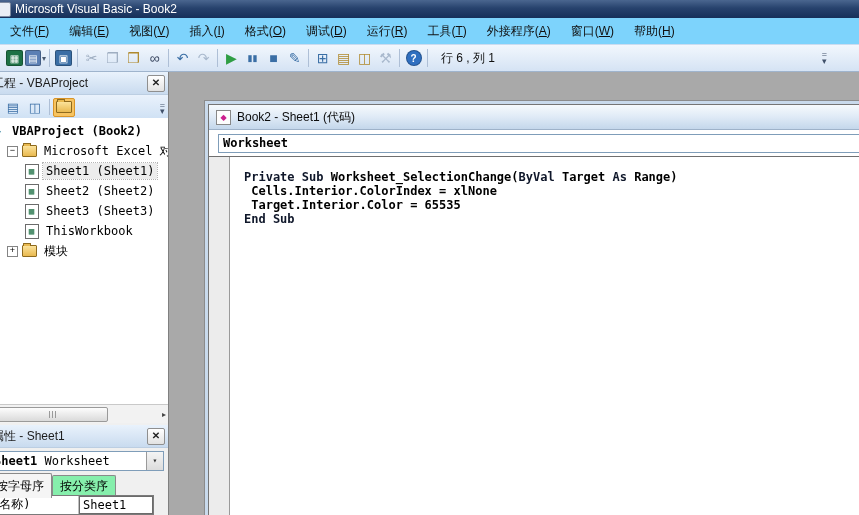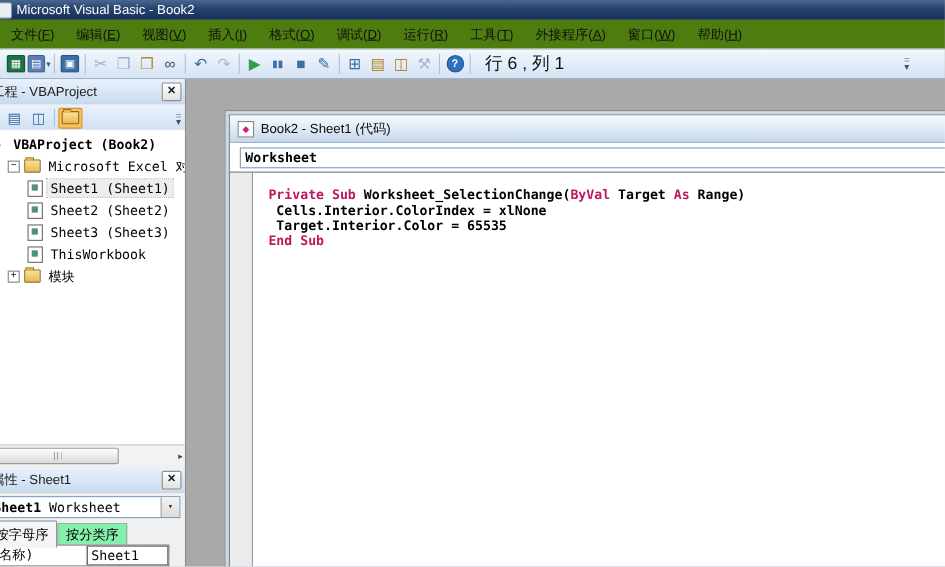--- a/index.html
+++ b/index.html
@@ -10,36 +10,36 @@
   }
 
   
   .titlebar{position:absolute;left:0;top:0;width:859px;height:18px;
     background:linear-gradient(#4a668f 0%,#27426d 45%,#16305a 100%);
     color:#fff;font-size:12px;line-height:18px;white-space:nowrap;}
   .app-icon{position:absolute;left:-3px;top:2px;width:12px;height:13px;background:#e9eef5;
     border:1px solid #7d8aa0;border-radius:2px;}
   .titlebar .txt{position:absolute;left:15px;top:0;}
 
-  .menubar{position:absolute;left:0;top:18px;width:859px;height:26px;background:#4d7c0f;
+  .menubar{position:absolute;left:0;top:18px;width:859px;height:26px;background:#7dd3fc;
     border-bottom:1px solid #cbdcf0;font-size:12px;color:#111;}
   .menu-item{display:inline-block;padding:5px 10px 5px 10px;cursor:default;}
   .menu-item u{text-decoration:underline;}
 
   .toolbar{position:absolute;left:0;top:45px;width:859px;height:27px;
     background:linear-gradient(#f2f7fd,#d5e3f4);border-bottom:1px solid #9fb4cd;
     display:flex;align-items:center;padding-left:4px;box-sizing:border-box;}
   .tb-btn{width:21px;height:21px;display:inline-flex;align-items:center;justify-content:center;
     font-size:14px;border-radius:2px;position:relative;}
   .tb-btn .tile{width:15px;height:14px;display:flex;align-items:center;justify-content:center;
     font-size:10px;border-radius:2px;border:1px solid rgba(0,0,0,.25);}
   .tb-btn .tile.round{border-radius:50%;width:14px;height:14px;font-weight:bold;font-size:10px;}
   .tb-sep{width:1px;height:18px;background:#aebfd6;margin:0 3px;}
   .tb-dd{font-size:8px;color:#4a5a70;margin-left:1px;}
-  .tb-status{font-size:16px;color:#111;padding:0 10px;white-space:nowrap;}
+  .tb-status{font-size:12px;color:#111;padding:0 10px;white-space:nowrap;}
   .tb-overflow{position:absolute;right:32px;top:6px;font-size:9px;color:#40506a;line-height:7px;text-align:center;}
 
   
   .left-panel{position:absolute;left:-14px;top:72px;width:183px;bottom:0;background:#f0f0f0;
     border-right:1px solid #808080;box-sizing:border-box;}
   .pane-header{height:22px;background:linear-gradient(#e9f2fc,#c9dbef);
     border-bottom:1px solid #bccee2;position:relative;
     font-size:12px;color:#1c1c1c;line-height:22px;padding-left:6px;white-space:nowrap;overflow:hidden;}
   .close-btn{position:absolute;right:3px;top:3px;width:16px;height:15px;
     background:linear-gradient(#ffffff,#e2e2e2);border:1px solid #8f8f8f;border-radius:2px;
@@ -113,21 +113,21 @@
   .combo-row{height:26px;background:#fff;border-bottom:1px solid #6f6f6f;
     display:flex;align-items:center;flex:0 0 auto;overflow:hidden;}
   .obj-combo{margin-left:9px;height:17px;width:150%;border:1px solid #7f9db9;
     font-family:"DejaVu Sans Mono",monospace;font-weight:bold;font-size:12px;line-height:16px;
     padding-left:4px;color:#000;}
   .code-area{flex:1;display:flex;overflow:hidden;}
   .margin-bar{width:20px;background:#ececec;border-right:1px solid #9a9a9a;flex:0 0 auto;}
   .code-pane{flex:1;background:#fff;padding:13px 0 0 14px;
     font-family:"DejaVu Sans Mono",monospace;font-size:12px;font-weight:bold;line-height:14px;
     white-space:pre;color:#000;}
-  .code-pane .kw{color:#be185d;}
+  .code-pane .kw{color:#0f172a;}
 </style>
 </head>
 <body>
 
 <div class="titlebar">
   <span class="app-icon"></span>
   <span class="txt">Microsoft Visual Basic - Book2</span>
 </div>
 
 <div class="menubar" id="menubar"><span class="menu-item">文件(<u>F</u>)</span><span class="menu-item">编辑(<u>E</u>)</span><span class="menu-item">视图(<u>V</u>)</span><span class="menu-item">插入(<u>I</u>)</span><span class="menu-item">格式(<u>O</u>)</span><span class="menu-item">调试(<u>D</u>)</span><span class="menu-item">运行(<u>R</u>)</span><span class="menu-item">工具(<u>T</u>)</span><span class="menu-item">外接程序(<u>A</u>)</span><span class="menu-item">窗口(<u>W</u>)</span><span class="menu-item">帮助(<u>H</u>)</span></div>

